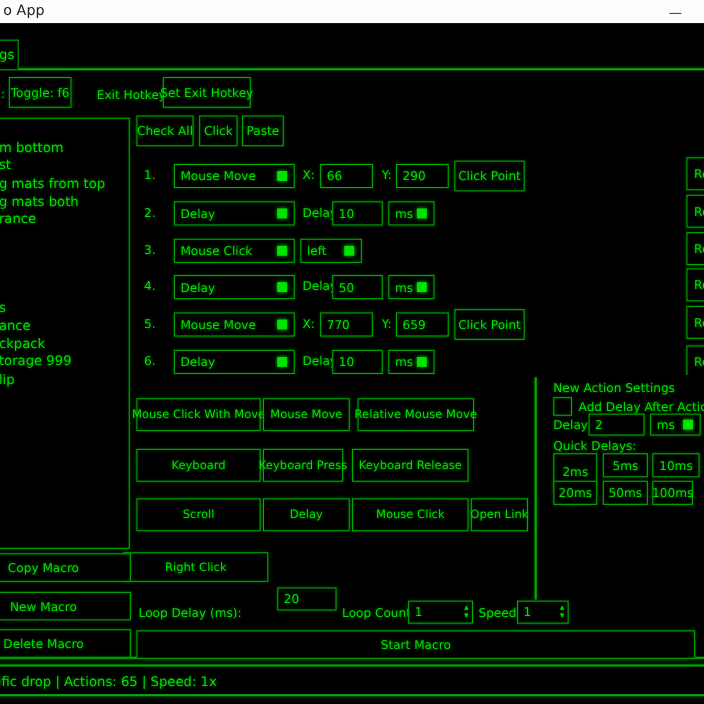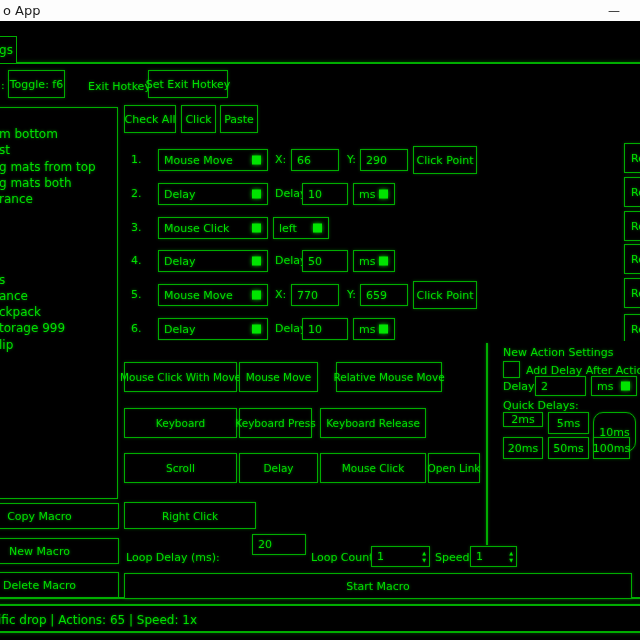--- a/index.html
+++ b/index.html
@@ -200,41 +200,41 @@
 <div class="abs g z2" style="left:503px; top:346px;">New Action Settings</div>
 <div class="abs bdr chk z2" style="left:503px; top:361px;"></div>
 <div class="abs g z2" style="left:526px; top:364px;">Add Delay After Action</div>
 <div class="abs g z2" style="left:503px; top:380px;">Delay:</div>
 <input class="abs bdr tinput z2" style="left: 535px; top: 376px; width: 51px; height: 20px;" value="2">
 <div class="abs bdr dd g z2" style="left:591px; top:376px; width:46px; height:20px;">
   <span>ms</span>
   <span class="sq"></span>
 </div>
 <div class="abs g z2" style="left:503px; top:399px;">Quick Delays:</div>
-<div class="abs bdr btn g z2" style="left:503px; top:412px; width:40px; height:15px;">2ms</div>
+<div class="abs bdr btn g z2" style="left:503px; top:412px; width:40px; height:34px;">2ms</div>
 <div class="abs bdr btn g z2" style="left:548px; top:412px; width:41px; height:22px;">5ms</div>
-<div class="abs bdr btn g z2" style="left:593px; top:412px; width:43px; height:40px;border-radius:10px;">10ms</div>
+<div class="abs bdr btn g z2" style="left:593px; top:412px; width:43px; height:22px;">10ms</div>
 <div class="abs bdr btn g z2" style="left:503px; top:437px; width:40px; height:22px;">20ms</div>
 <div class="abs bdr btn g z2" style="left:548px; top:437px; width:41px; height:22px;">50ms</div>
 <div class="abs bdr btn g z2" style="left:593px; top:437px; width:37px; height:22px;">100ms</div>
 
 <div class="abs bdr btn g pal z2" style="left:124px; top:362px; width:113px; height:30px;">Mouse Click With Move</div>
 <div class="abs bdr btn g pal z2" style="left:239px; top:362px; width:79px; height:30px;">Mouse Move</div>
-<div class="abs bdr btn g pal z2" style="left:336px; top:362px; width:106px; height:30px;">Relative Mouse Move</div>
+<div class="abs bdr btn g pal z2" style="left:325px; top:362px; width:106px; height:30px;">Relative Mouse Move</div>
 
 <div class="abs bdr btn g pal z2" style="left:124px; top:408px; width:113px; height:30px;">Keyboard</div>
 <div class="abs bdr btn g pal z2" style="left:239px; top:408px; width:73px; height:30px;">Keyboard Press</div>
 <div class="abs bdr btn g pal z2" style="left:320px; top:408px; width:106px; height:30px;">Keyboard Release</div>
 
 <div class="abs bdr btn g pal z2" style="left:124px; top:453px; width:113px; height:30px;">Scroll</div>
 <div class="abs bdr btn g pal z2" style="left:239px; top:453px; width:79px; height:30px;">Delay</div>
 <div class="abs bdr btn g pal z2" style="left:320px; top:453px; width:106px; height:30px;">Mouse Click</div>
 <div class="abs bdr btn g pal z2" style="left:428px; top:453px; width:52px; height:30px;">Open Link</div>
 
-<div class="abs bdr btn g pal z2" style="left:124px; top:502px; width:132px; height:27px;">Right Click</div>
+<div class="abs bdr btn g pal z2" style="left:112px; top:502px; width:132px; height:27px;">Right Click</div>
 
 <div class="abs g z2" style="left:126px; top:551px;">Loop Delay (ms):</div>
 <input class="abs bdr tinput z2" style="left: 252px; top: 534px; width: 54px; height: 21px;" value="20">
 <div class="abs g z2" style="left:311px; top:551px;">Loop Count:</div>
 <div class="abs bdr dd g z2" style="left:371px; top:546px; width:59px; height:21px;">
   <span>1</span>
   <span class="spin-arrows">
       <span>▲</span>
       <span>▼</span>
     </span>

